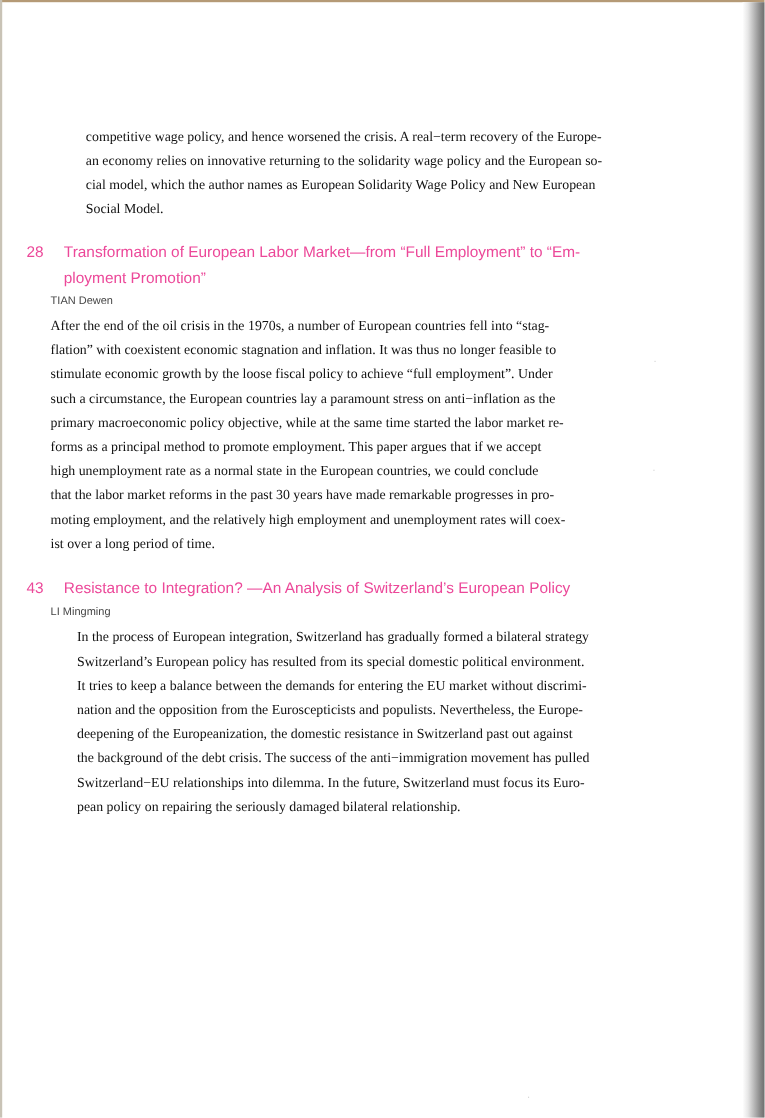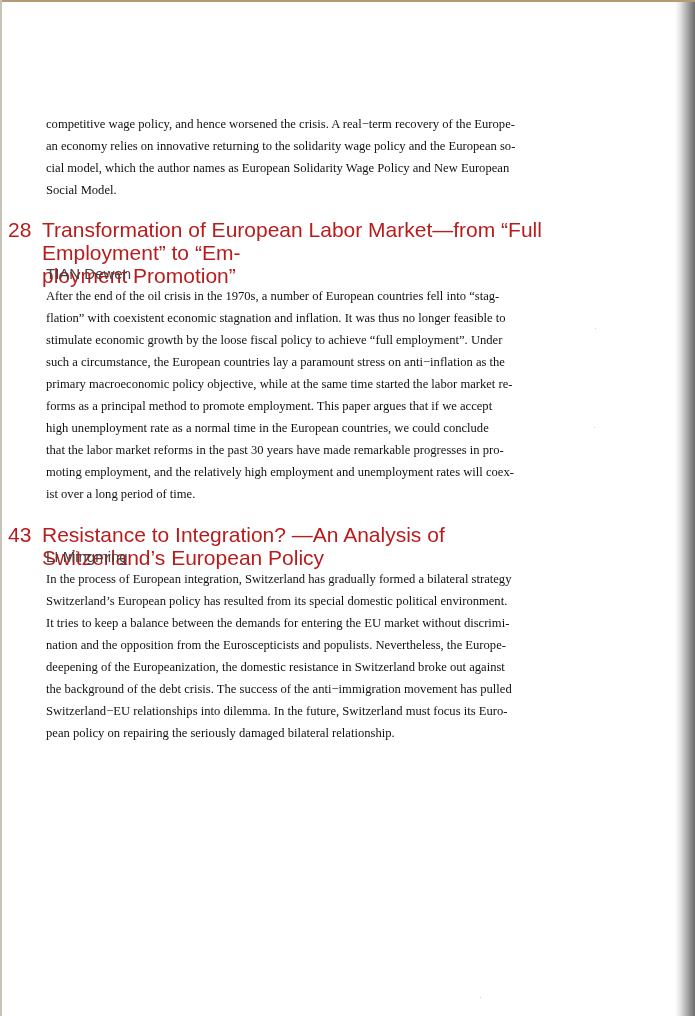--- a/index.html
+++ b/index.html
@@ -15,43 +15,43 @@
     background: linear-gradient(to right, #ffffff 0%, #e6e6e6 25%, #b4b4b4 55%, #8a8a8a 80%, #6e6e6e 100%);
   }
   .page { position: absolute; left: 0; top: 0; width: 675px; height: 1016px; }
   .para {
     position: absolute; left: 46px; width: 532px;
     font-size: 12.6px; line-height: 22px; color: #111;
     text-align: justify; text-align-last: left;
     hyphens: none;
   }
   .entry-head {
-    position: absolute; left: 8px; width: 560px;
+    position: absolute; left: 24px; width: 560px;
     font-family: "Liberation Sans", "DejaVu Sans", sans-serif;
-    font-size: 21px; line-height: 23px; color: #b91c1c;
+    font-size: 14px; line-height: 23px; color: #ec4899;
   }
   .entry-num { position: absolute; left: 0; top: 0; width: 26px; }
   .entry-title { margin-left: 34px; display: block; }
   .entry-author {
     position: absolute; left: 46px;
     font-family: "Liberation Sans", "DejaVu Sans", sans-serif;
-    font-size: 15px; line-height: 20px; color: #444; font-weight: 300; text-align: right;
+    font-size: 10px; line-height: 20px; color: #444; font-weight: 300; text-align: right;
   }
   .dot { position: absolute; width: 1px; height: 1px; background: #cfcfcf; }
 </style>
 </head>
 <body>
 
 <div class="top-border"></div>
 <div class="left-border"></div>
 <div class="right-shadow"></div>
 
 <div class="page">
 
-  <div class="para" style="top:113px;">
+  <div class="para" style="top:113px;margin-left:32px;">
     <div>competitive wage policy, and hence worsened the crisis. A real−term recovery of the Europe-</div>
     <div>an economy relies on innovative returning to the solidarity wage policy and the European so-</div>
     <div>cial model, which the author names as European Solidarity Wage Policy and New European</div>
     <div>Social Model.</div>
   </div>
 
   <div class="entry-head" style="top:218px;">
     <span class="entry-num">28</span>
     <span class="entry-title">
       <span style="display:block">Transformation of European Labor Market—from “Full Employment” to “Em-</span>
@@ -59,39 +59,39 @@
     </span>
   </div>
   <div class="entry-author" style="top:264px;">TIAN Dewen</div>
   <div class="para" style="top:285px;">
     <div>After the end of the oil crisis in the 1970s, a number of European countries fell into “stag-</div>
     <div>flation” with coexistent economic stagnation and inflation. It was thus no longer feasible to</div>
     <div>stimulate economic growth by the loose fiscal policy to achieve “full employment”. Under</div>
     <div>such a circumstance, the European countries lay a paramount stress on anti−inflation as the</div>
     <div>primary macroeconomic policy objective, while at the same time started the labor market re-</div>
     <div>forms as a principal method to promote employment. This paper argues that if we accept</div>
-    <div>high unemployment rate as a normal time in the European countries, we could conclude</div>
+    <div>high unemployment rate as a normal state in the European countries, we could conclude</div>
     <div>that the labor market reforms in the past 30 years have made remarkable progresses in pro-</div>
     <div>moting employment, and the relatively high employment and unemployment rates will coex-</div>
     <div>ist over a long period of time.</div>
   </div>
 
   <div class="entry-head" style="top:523px;">
     <span class="entry-num">43</span>
     <span class="entry-title">
       <span style="display:block">Resistance to Integration? —An Analysis of Switzerland’s European Policy</span>
     </span>
   </div>
   <div class="entry-author" style="top:547px;">LI Mingming</div>
-  <div class="para" style="top:568px;">
+  <div class="para" style="top:568px;margin-left:24px;">
     <div>In the process of European integration, Switzerland has gradually formed a bilateral strategy</div>
     <div>Switzerland’s European policy has resulted from its special domestic political environment.</div>
     <div>It tries to keep a balance between the demands for entering the EU market without discrimi-</div>
     <div>nation and the opposition from the Euroscepticists and populists. Nevertheless, the Europe-</div>
-    <div>deepening of the Europeanization, the domestic resistance in Switzerland broke out against</div>
+    <div>deepening of the Europeanization, the domestic resistance in Switzerland past out against</div>
     <div>the background of the debt crisis. The success of the anti−immigration movement has pulled</div>
     <div>Switzerland−EU relationships into dilemma. In the future, Switzerland must focus its Euro-</div>
     <div>pean policy on repairing the seriously damaged bilateral relationship.</div>
   </div>
 
   <div class="dot" style="left:595px; top:328px;"></div>
   <div class="dot" style="left:594px; top:427px;"></div>
   <div class="dot" style="left:480px; top:997px;"></div>
 </div>
 

